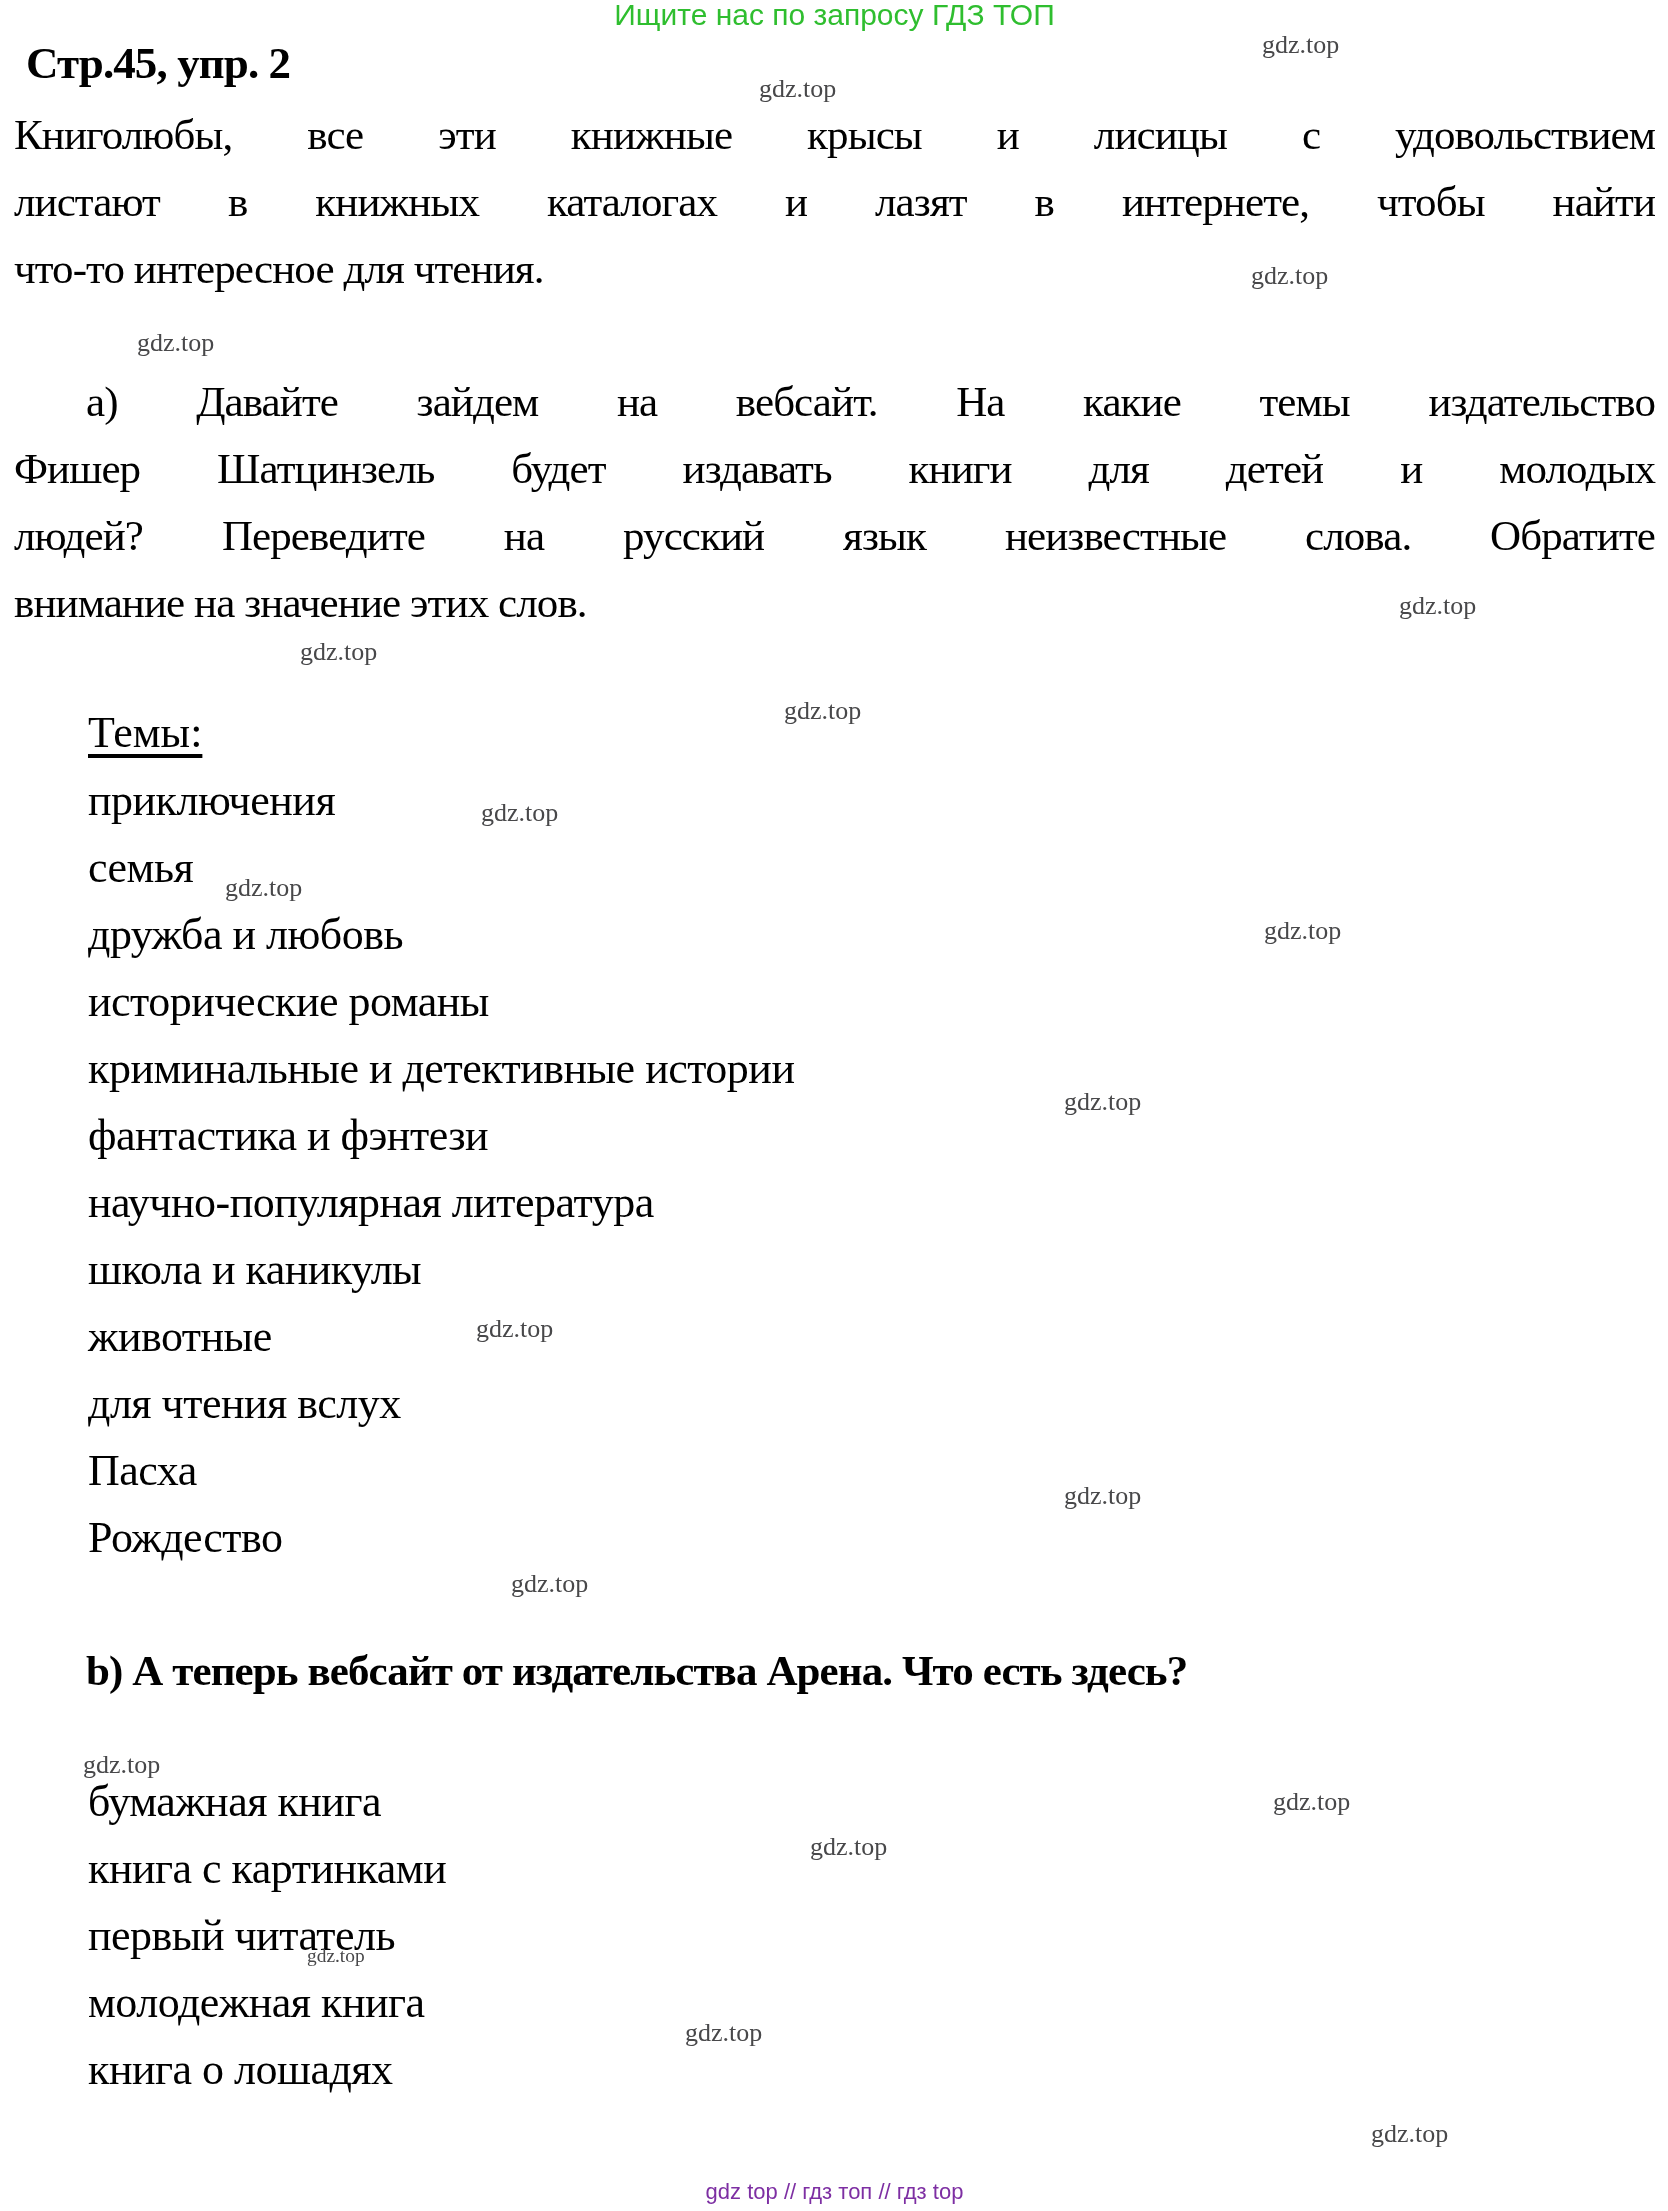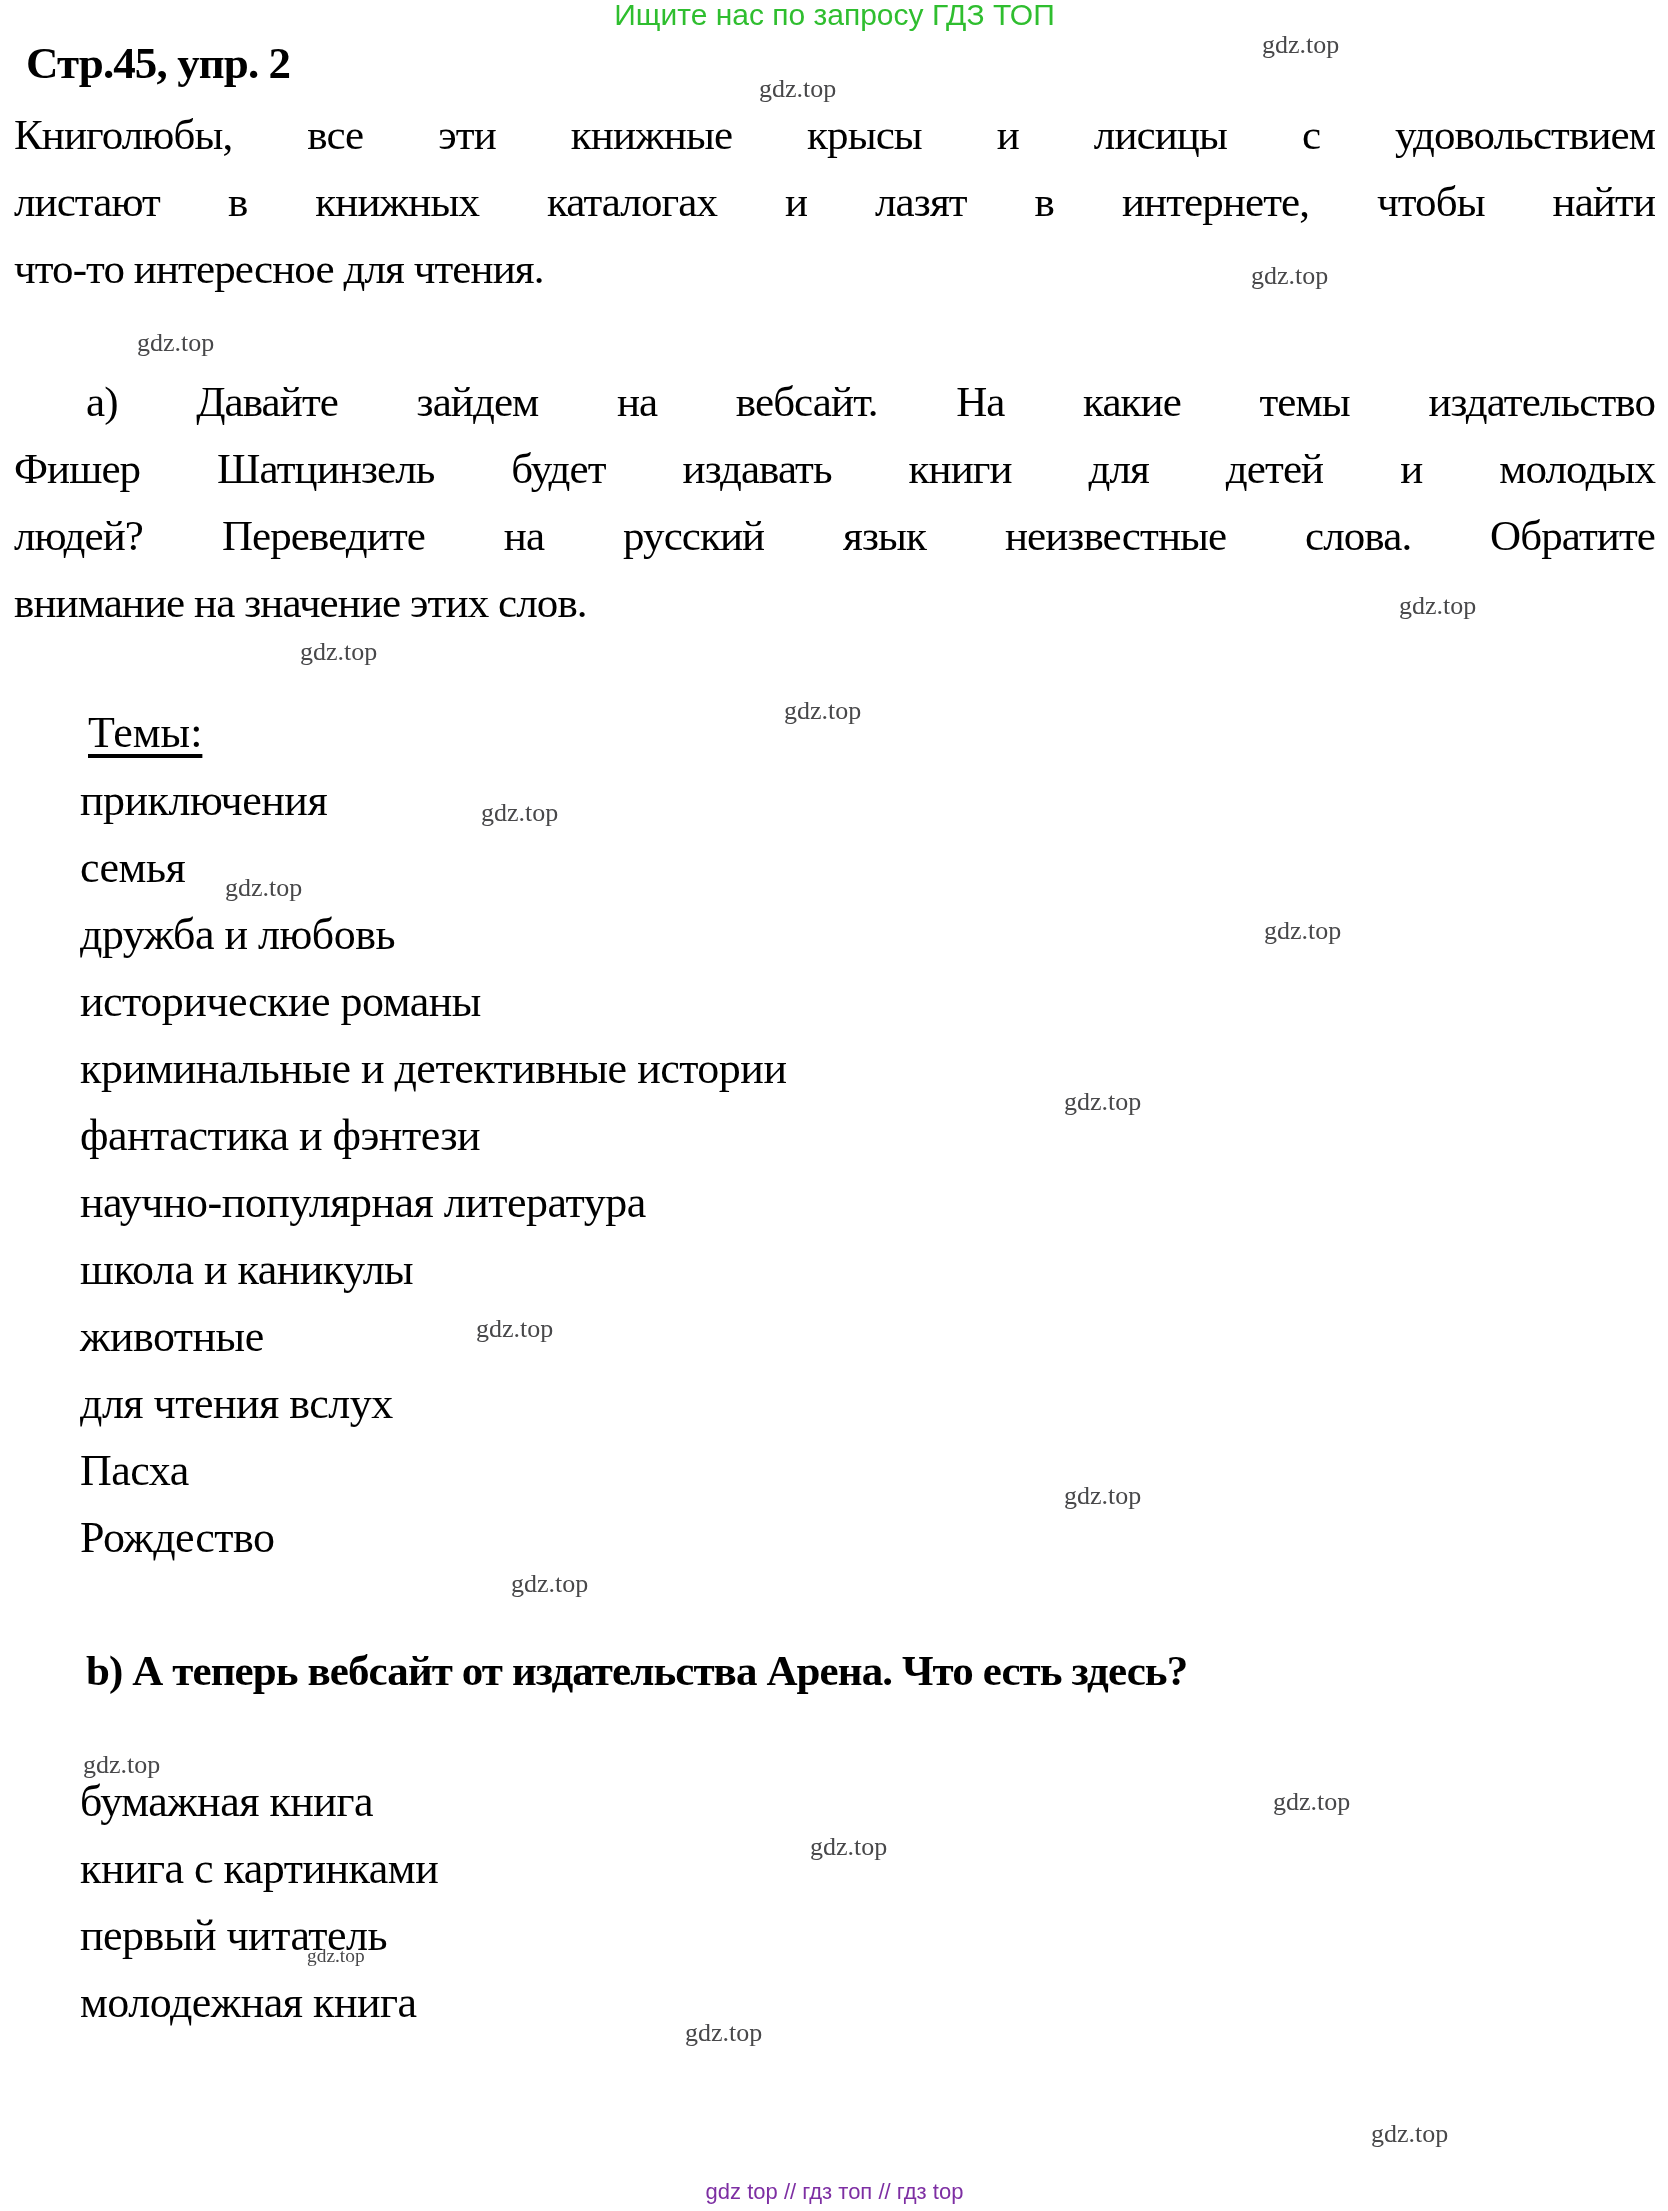--- a/index.html
+++ b/index.html
@@ -35,21 +35,21 @@
   .para .line{text-align:justify;text-align-last:justify;}
   .para .line.last{text-align:left;text-align-last:left;}
   .para-a .line:first-child{text-indent:72px;}
   .themes-label{
     position:absolute;left:88px;top:702px;
     font-size:44px;line-height:61px;
     text-decoration:underline;
     text-underline-offset:7.4px;
   }
   .list{
-    position:absolute;left:80px;
+    position:absolute;left:88px;
     font-size:44px;line-height:67px;
     letter-spacing:-0.5px;
   }
   .list-a{top:767px;}
   .list-b{top:1768px;line-height:67px;}
   .task-b{
     position:absolute;left:86px;top:1640px;
     font-size:43px;font-weight:bold;line-height:61px;
     letter-spacing:-0.9px;
   }
@@ -108,20 +108,21 @@
       <div class="list-line">Рождество</div>
     </div>
 
   <div class="task-b">b) А теперь вебсайт от издательства Арена. Что есть здесь?</div>
 
   <div class="list list-b">
       <div class="list-line">бумажная книга</div>
       <div class="list-line">книга с картинками</div>
       <div class="list-line">первый читатель</div>
       <div class="list-line">молодежная книга</div>
+      <div class="list-line">книга о лошадях</div>
     </div>
 
   <div class="footer">gdz top // гдз топ // гдз top</div>
 
   <div id="wm-layer">
       <span class="watermark" style="left: 1262px; top: 29.5px;">gdz.top</span>
       <span class="watermark" style="left: 759px; top: 74px;">gdz.top</span>
       <span class="watermark" style="left: 1251px; top: 261px;">gdz.top</span>
       <span class="watermark" style="left: 137px; top: 328px;">gdz.top</span>
       <span class="watermark" style="left: 1399px; top: 591px;">gdz.top</span>

